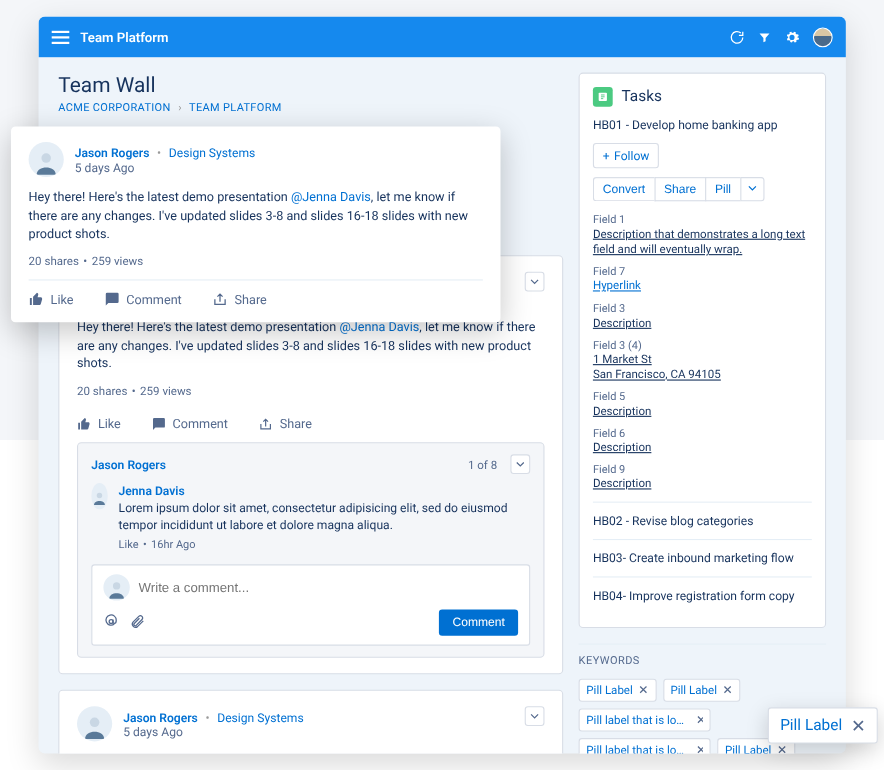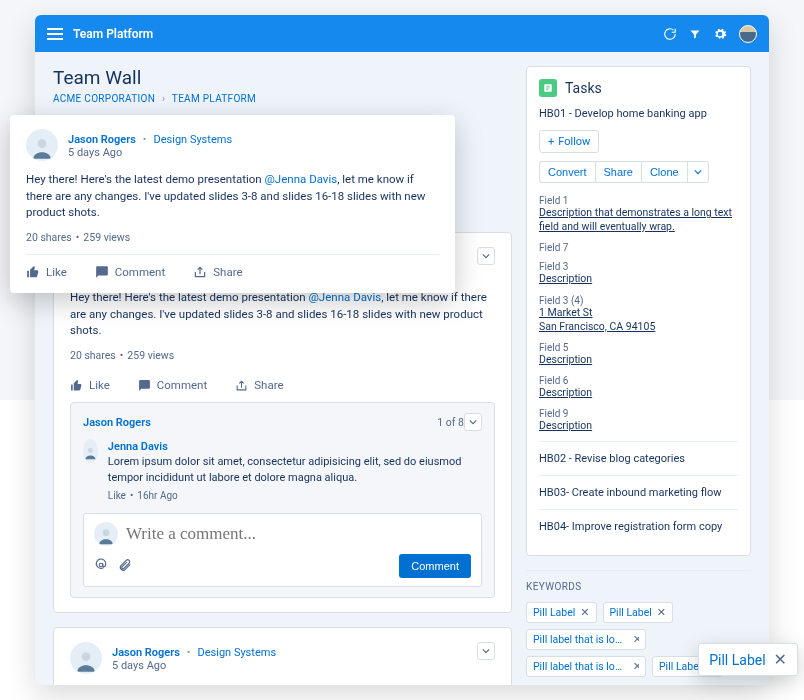--- a/index.html
+++ b/index.html
@@ -42,21 +42,21 @@
 .comments-head .author { font-size: 11px; }
 .page-count { color: #54698d; font-size: 10.5px; }
 .comment { display: flex; gap: 10px; margin-bottom: 10px; }
 .avatar-xs { width: 24px; height: 24px; border-radius: 50%; background: #e5eef6; display: flex; align-items: flex-end; justify-content: center; overflow: hidden; }
 .avatar-xs svg { width: 20px; height: 20px; }
 .comment-body { font-size: 11px; color: #16325c; line-height: 1.4; }
 .comment-meta { font-size: 10px; color: #54698d; margin-top: 4px; }
 .comment-meta .sep { margin: 0 4px; }
 .compose { background: #fff; border: 1px solid #d8dde6; border-radius: 3px; padding: 8px 10px; margin-top: 6px; }
 .compose-input-row { display: flex; align-items: center; gap: 8px; margin-bottom: 8px; }
-.compose input { border: none; outline: none; flex: 1; font-size: 17px; color: #54698d; font-family: Liberation Serif, serif; }
+.compose input { border: none; outline: none; flex: 1; font-size: 12px; color: #54698d; }
 .compose-toolbar { display: flex; align-items: center; justify-content: space-between; }
 .compose-icons { display: flex; gap: 10px; color: #54698d; }
 .btn-primary { background: #0070d2; color: #fff; border: none; border-radius: 3px; padding: 6px 12px; font-size: 11px; cursor: pointer; }
 .tasks-card { background: #fff; border: 1px solid #d8dde6; border-radius: 4px; padding: 12px 12px; }
 .tasks-head { display: flex; align-items: center; gap: 8px; font-size: 14px; font-weight: 400; color: #16325c; margin-bottom: 10px; }
 .tasks-icon { width: 18px; height: 18px; background: #4bca81; border-radius: 3px; display: inline-flex; align-items: center; justify-content: center; }
 .task-title { font-size: 11px; color: #16325c; margin-bottom: 10px; }
 .btn-outline { border: 1px solid #d8dde6; background: #fff; color: #0070d2; font-size: 11px; padding: 4px 8px; border-radius: 3px; cursor: pointer; }
 .follow { display: inline-flex; align-items: center; gap: 4px; margin-bottom: 8px; }
 .btn-group { display: flex; margin-bottom: 12px; }
@@ -165,21 +165,21 @@
                 <svg width="13" height="13" viewBox="0 0 24 24" fill="none" stroke="#54698d" stroke-width="2">
                   <path d="M4 12v8h16v-8M12 4v12M8 8l4-4 4 4"></path>
                 </svg>
                 <span>Share</span>
               </div>
           </div>
 
           <div class="comments">
             <div class="comments-head">
               <span class="author">Jason Rogers</span>
-              <span style="display:flex;align-items:center;gap:0;">
+              <span style="display:flex;align-items:center;gap:12px;">
                 <span class="page-count">1 of 8</span>
                 <span class="caret-btn" style="position:static;">
                     <svg viewBox="0 0 10 6">
                       <path d="M1 1l4 4 4-4" stroke="#54698d" fill="none" stroke-width="1.4"></path>
                     </svg>
                   </span>
               </span>
             </div>
             <div class="comment">
               <div class="avatar-xs">
@@ -260,32 +260,33 @@
           <span>Tasks</span>
         </div>
         <div class="task-title">HB01 - Develop home banking app</div>
         <div class="follow btn-outline">
           <span>+</span>
           <span>Follow</span>
         </div>
         <div class="btn-group">
           <button class="btn-outline">Convert</button>
           <button class="btn-outline">Share</button>
-          <button class="btn-outline">Clone</button>
+          <button class="btn-outline">Pill</button>
           <button class="btn-outline"><svg width="8" height="8" viewBox="0 0 10 6">
                 <path d="M1 1l4 4 4-4" stroke="#0070d2" fill="none" stroke-width="1.4"></path>
               </svg></button>
         </div>
         <div id="task-fields">
             <div class="field">
               <div class="field-label">Field 1</div>
               <div class="field-value">Description that demonstrates a long text field and will eventually wrap.</div>
             </div>
             <div class="field">
               <div class="field-label">Field 7</div>
+              <div class="field-value field-link">Hyperlink</div>
             </div>
             <div class="field">
               <div class="field-label">Field 3</div>
               <div class="field-value">Description</div>
             </div>
             <div class="field">
               <div class="field-label">Field 3 (4)</div>
               <div class="field-value">1 Market St<br>San Francisco, CA 94105</div>
             </div>
             <div class="field">

